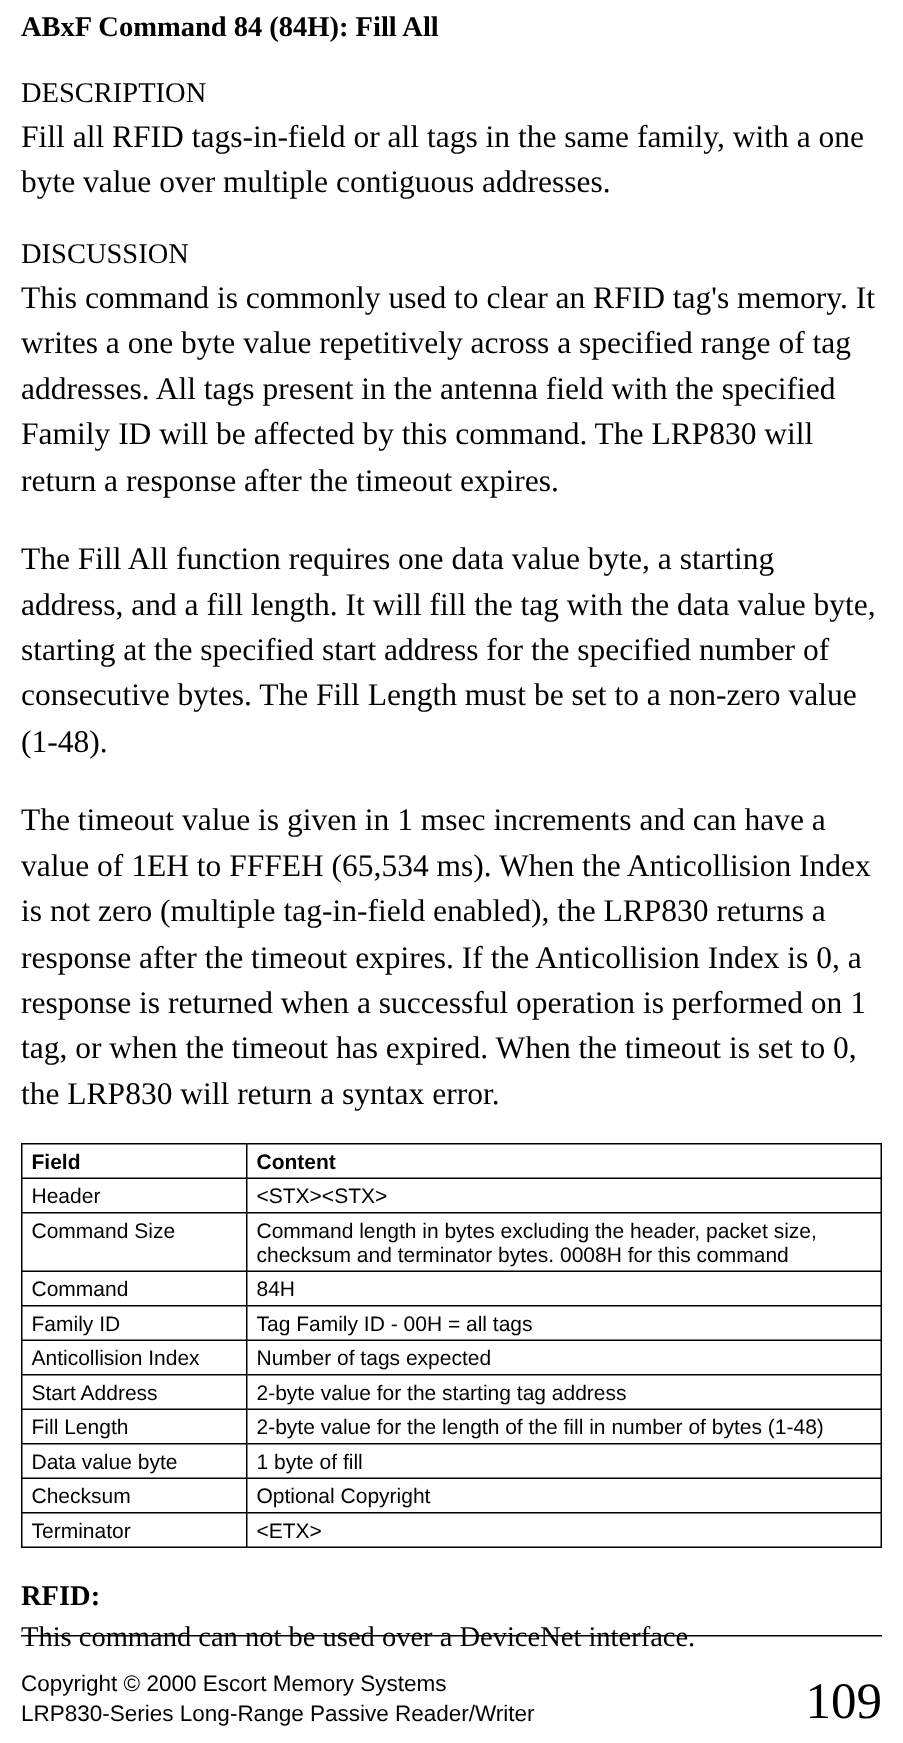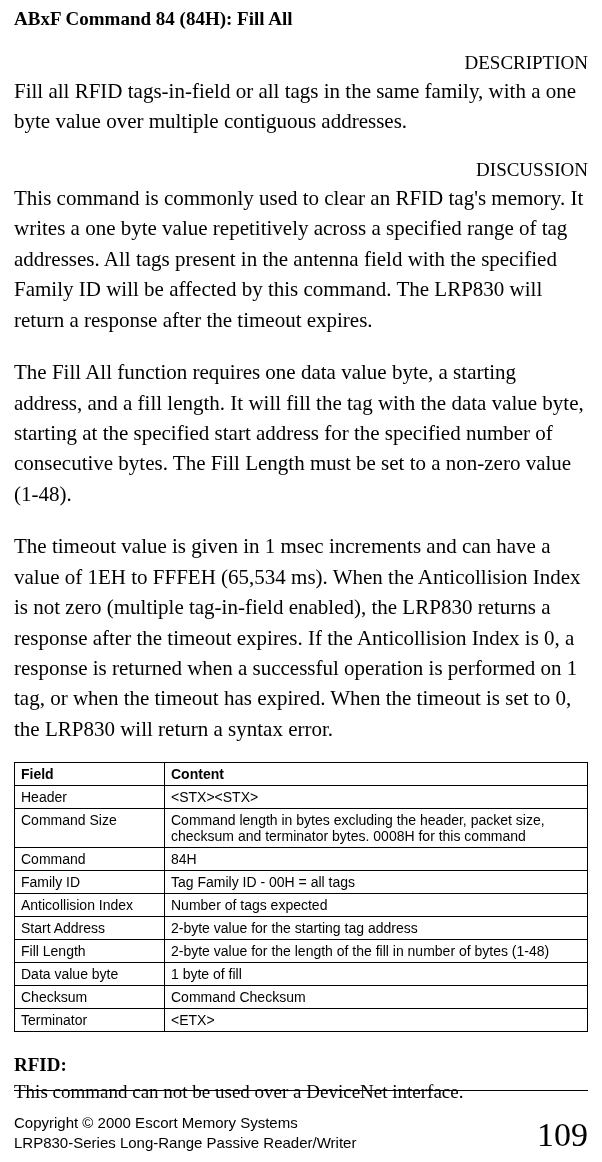--- a/index.html
+++ b/index.html
@@ -18,21 +18,20 @@
     }
     .title {
       font-family: Georgia, 'Times New Roman', serif;
       font-weight: bold;
       font-size: 19px;
       margin-bottom: 22px;
     }
     .section-label {
       font-size: 19px;
       margin-bottom: 2px;
-      text-align: right;
     }
     .body-text {
       font-size: 21px;
       line-height: 1.45;
       margin-bottom: 22px;
     }
     .body-text.tight {
       margin-bottom: 18px;
     }
     table {
@@ -134,21 +133,21 @@
     <tr>
         <td class="field-col">Fill Length</td>
         <td>2-byte value for the length of the fill in number of bytes (1-48)</td>
       </tr>
     <tr>
         <td class="field-col">Data value byte</td>
         <td>1 byte of fill</td>
       </tr>
     <tr>
         <td class="field-col">Checksum</td>
-        <td>Command Checksum</td>
+        <td>Optional Copyright</td>
       </tr>
     <tr>
         <td class="field-col">Terminator</td>
         <td>&lt;ETX&gt;</td>
       </tr>
   </tbody>
 </table>
 
 <div class="note-label">RFID:</div>
 <div class="note-text">This command can not be used over a DeviceNet interface.</div>

